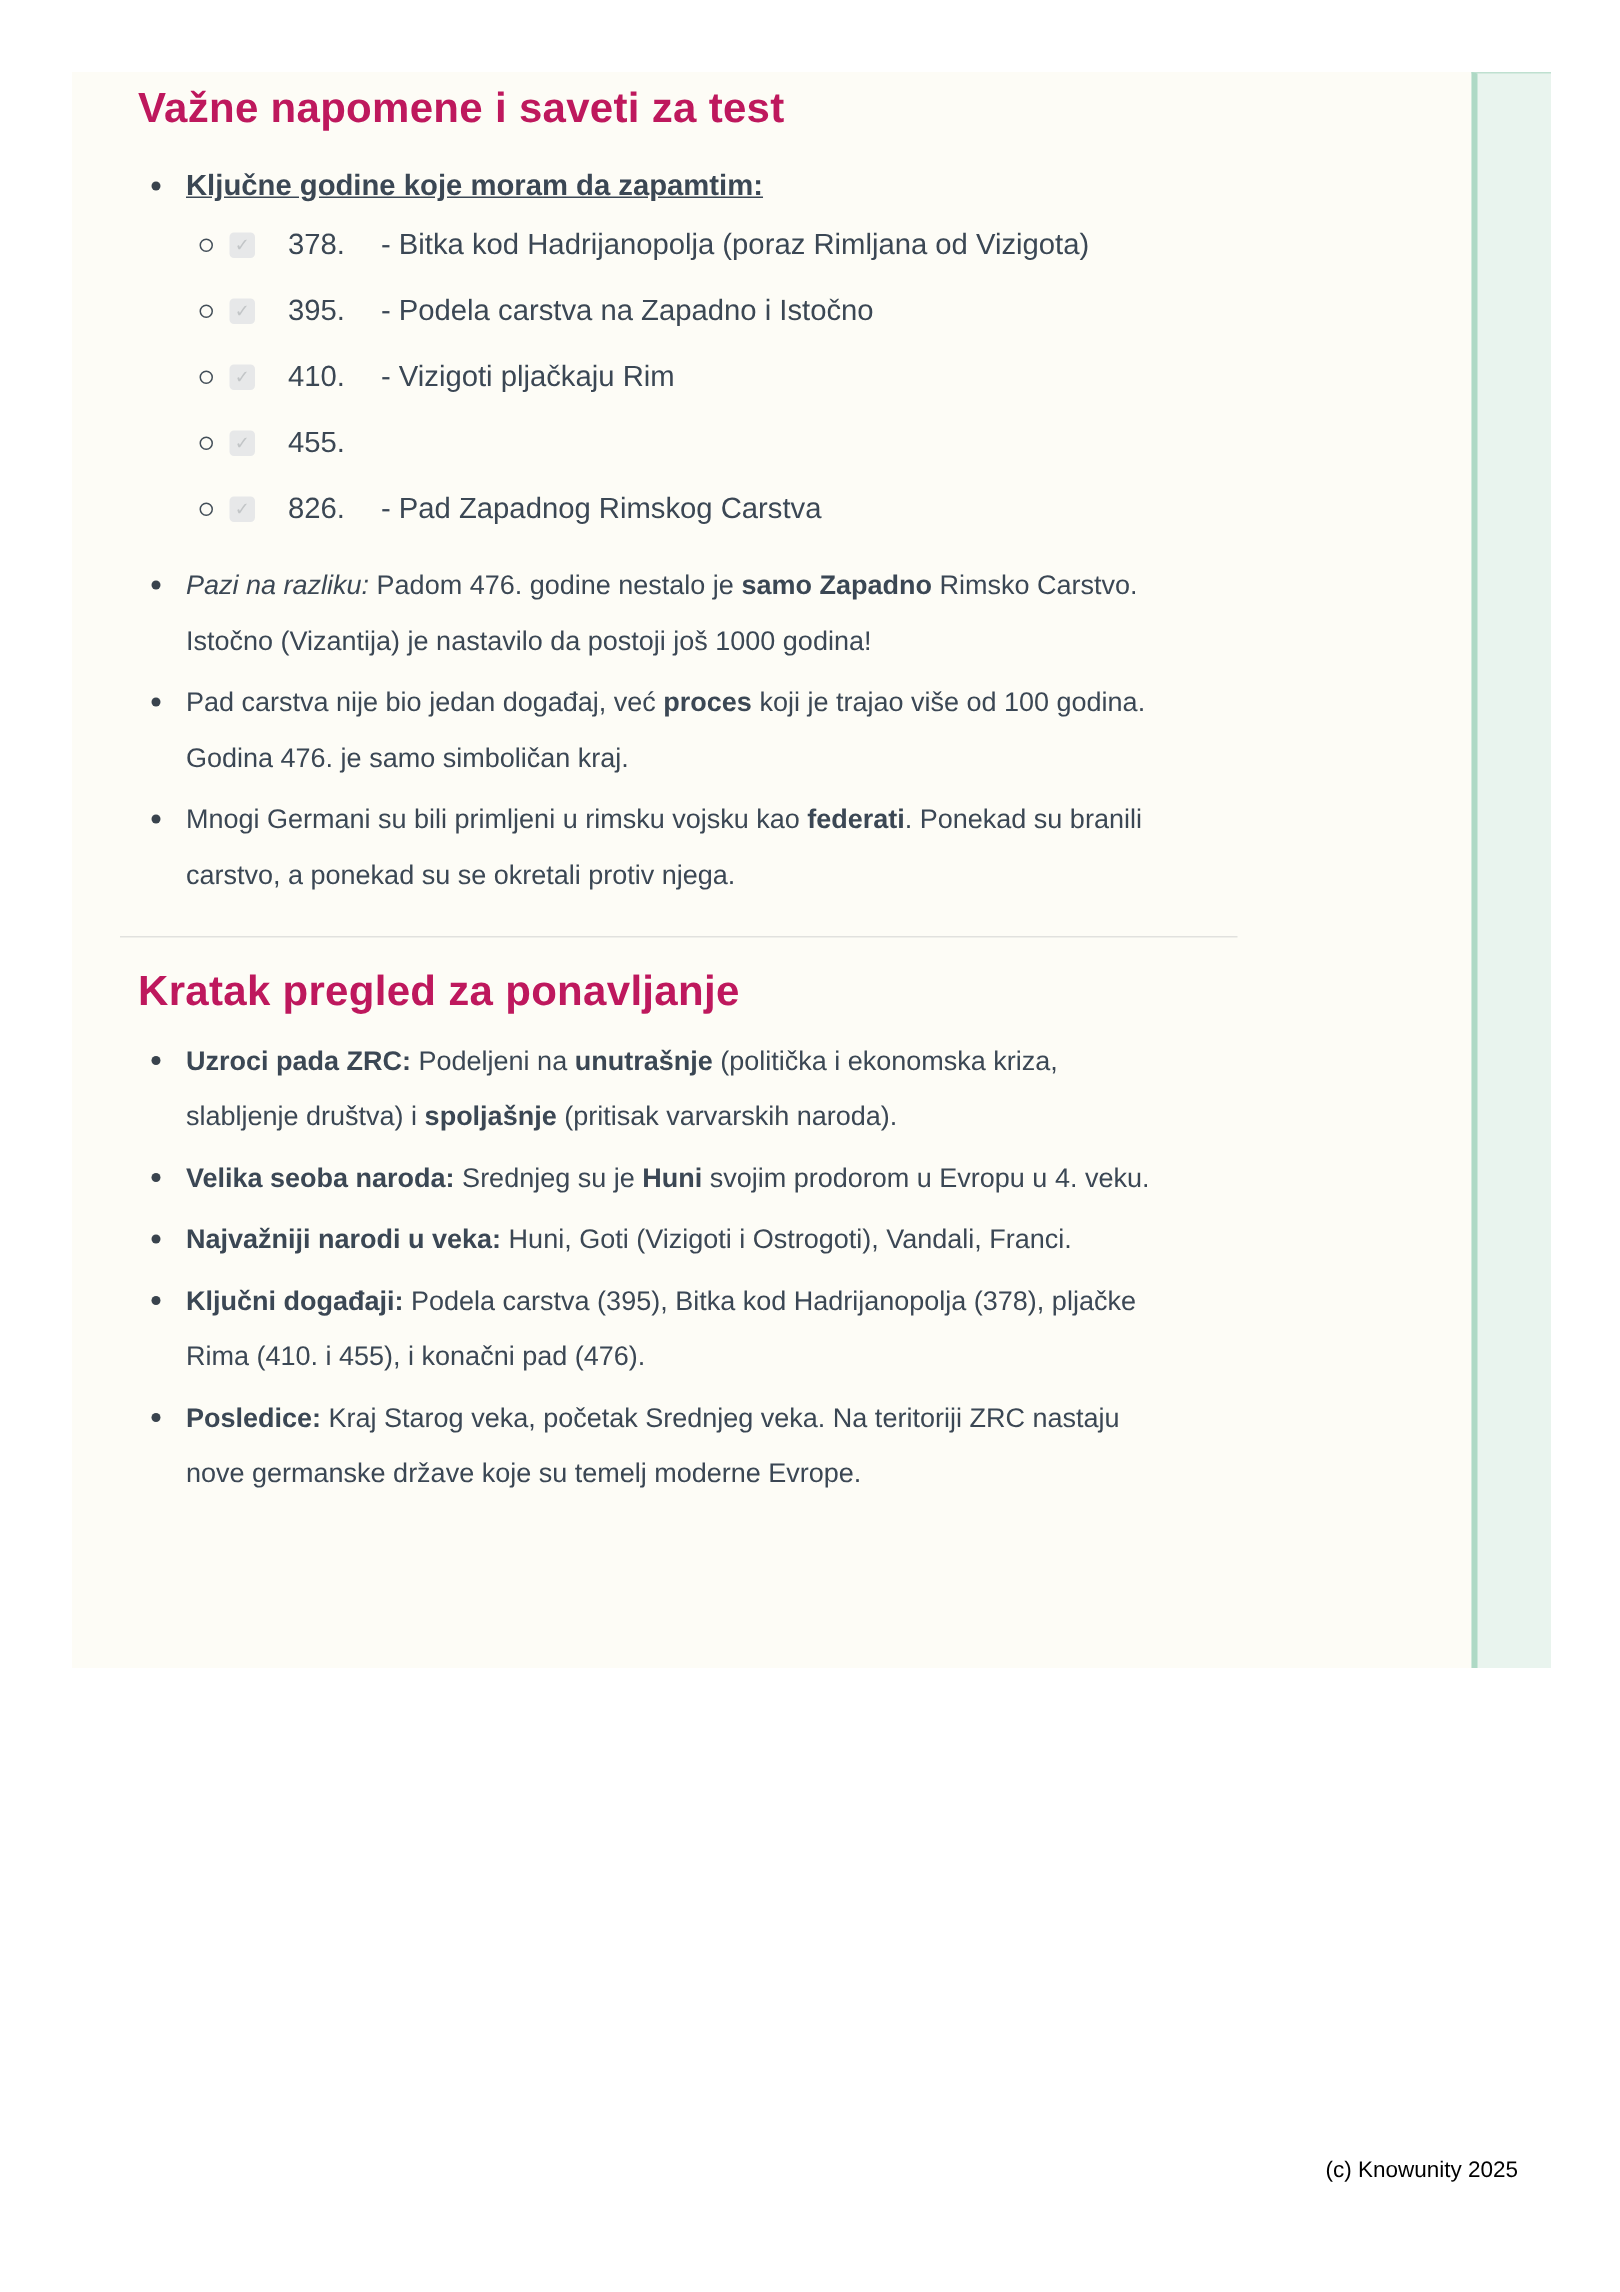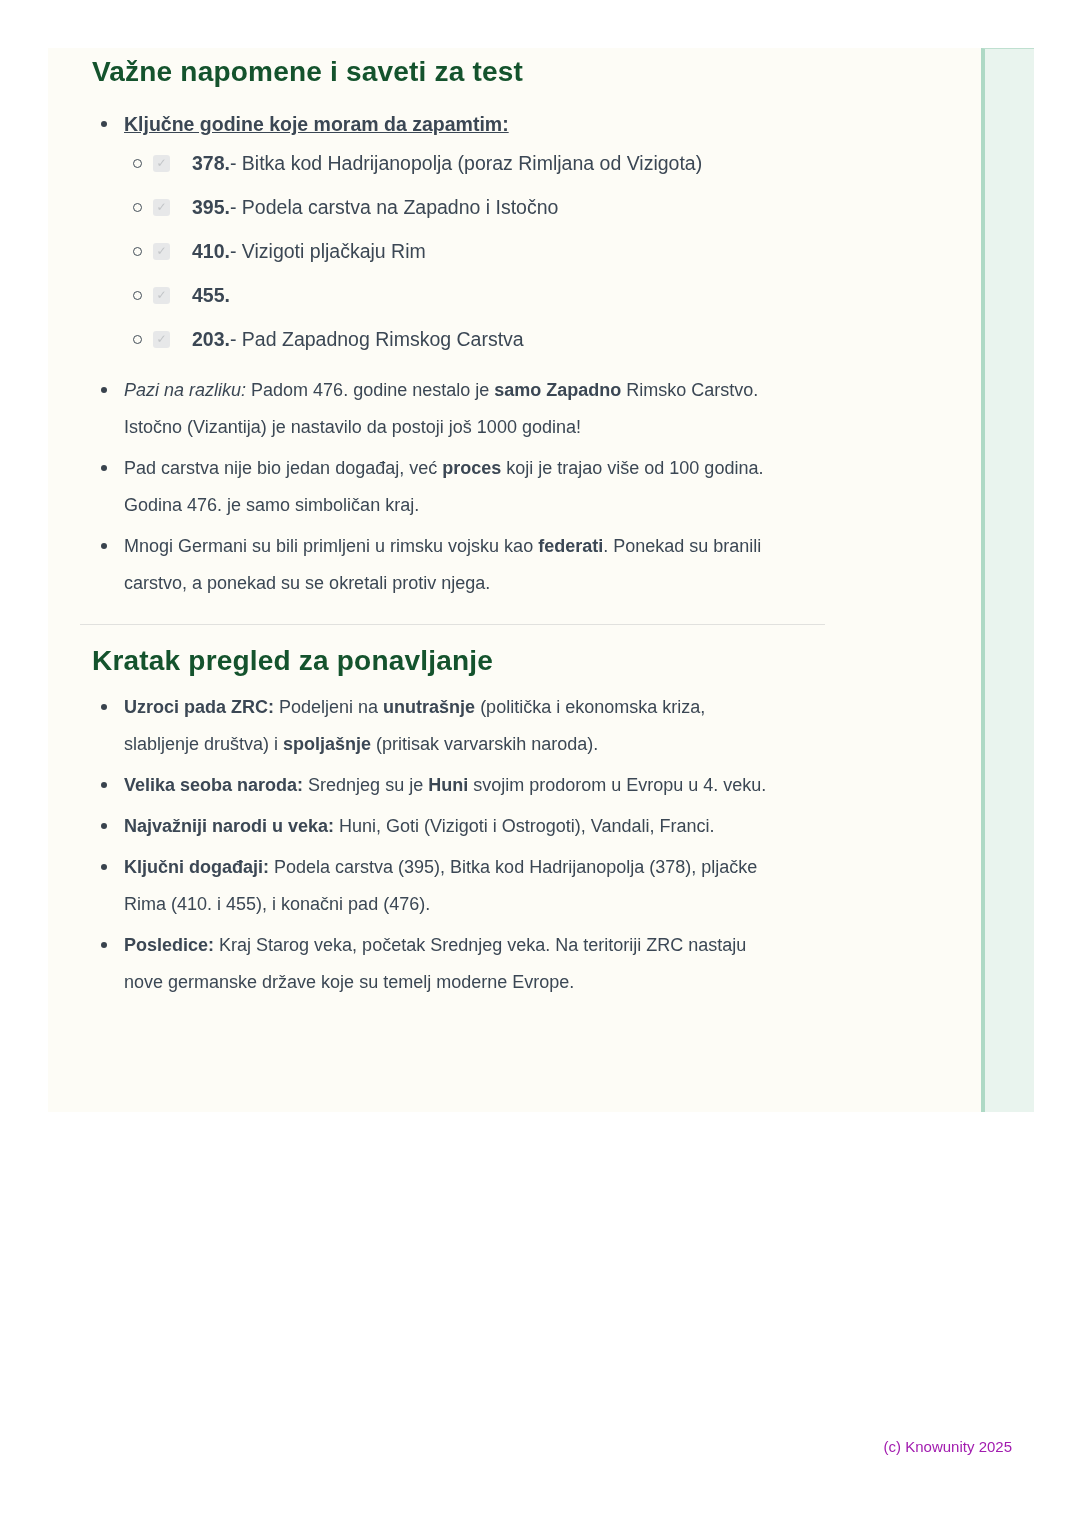--- a/index.html
+++ b/index.html
@@ -24,21 +24,21 @@
     background: #e9f4ee;
     border-left: 4px solid #aed9c5;
     border-top: 1px solid #bfe0d0;
   }
   .content {
     position: absolute; left: 44px; top: 0;
     width: 690px;
   }
 
   .section-title {
-    color: #14532d;
+    color: #be185d;
     font-size: 28px; font-weight: 700;
     line-height: 40px;
     margin-top: 4px;
     letter-spacing: 0.2px;
   }
   .section-title.second { margin-top: 16px; }
 
   .intro-row { display: flex; margin-top: 14px; font-size: 19.5px; line-height: 36px; }
   .l1-marker { width: 32px; flex: none; position: relative; }
   .l1-marker::before {
@@ -54,36 +54,36 @@
     border: 1.6px solid #434e58; border-radius: 50%;
     margin-right: 11px;
   }
   .checkbox {
     width: 17px; height: 17px; flex: none;
     background: #e7e8e9; border-radius: 3px;
     color: #c2c5c7; font-size: 12px; font-weight: 700;
     display: flex; align-items: center; justify-content: center;
     margin-right: 22px;
   }
-  .year { font-weight: 700; margin-right: 0; }
+  .year { font-weight: 400; margin-right: 24px; }
 
   .bullet-list { }
   .l1-item { display: flex; margin-bottom: 4px; font-size: 18px; line-height: 37px; }
   .l1-text { flex: 1; }
   .bold { font-weight: 700; }
   .italic { font-style: italic; }
 
   .divider {
     border: none; border-top: 1.5px solid #e1e1de;
     width: 745px; margin: 22px 0 0 -12px;
   }
 
   .footer {
     position: absolute; right: 68px; top: 1438px;
-    color: #a21caf; font-size: 15px;
+    color: #000000; font-size: 15px;
   }
 </style>
 </head>
 <body>
 
 <div class="canvas">
 
   <div class="card">
     <div class="stripe"></div>
 
@@ -119,21 +119,21 @@
 
   <div class="check-row">
     <span class="circle-marker"></span>
     <span class="checkbox">✓</span>
     <span class="year">455.</span>
   </div>
 
   <div class="check-row">
     <span class="circle-marker"></span>
     <span class="checkbox">✓</span>
-    <span class="year">203.</span>
+    <span class="year">826.</span>
     <span class="check-text">- Pad Zapadnog Rimskog Carstva</span>
   </div>
 </div>
         </div>
       </div>
 
       <div class="bullet-list">
   <div class="l1-item">
     <span class="l1-marker"></span>
     <div class="l1-text"><span class="italic">Pazi na razliku:</span><span> Padom 476. godine nestalo je </span><span class="bold">samo Zapadno</span><span> Rimsko Carstvo. Istočno (Vizantija) je nastavilo da postoji još 1000 godina!</span></div>

